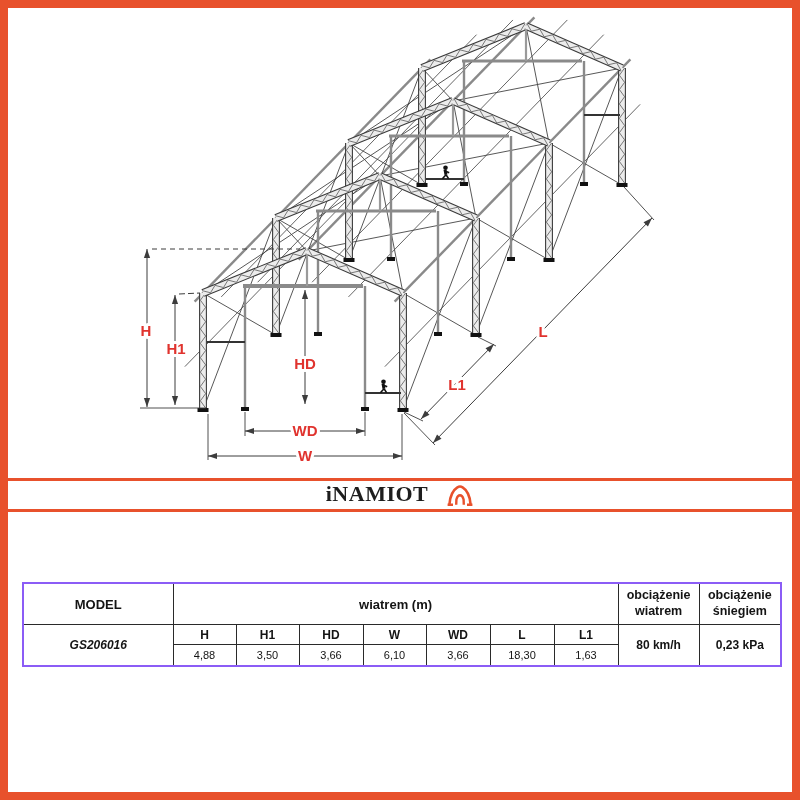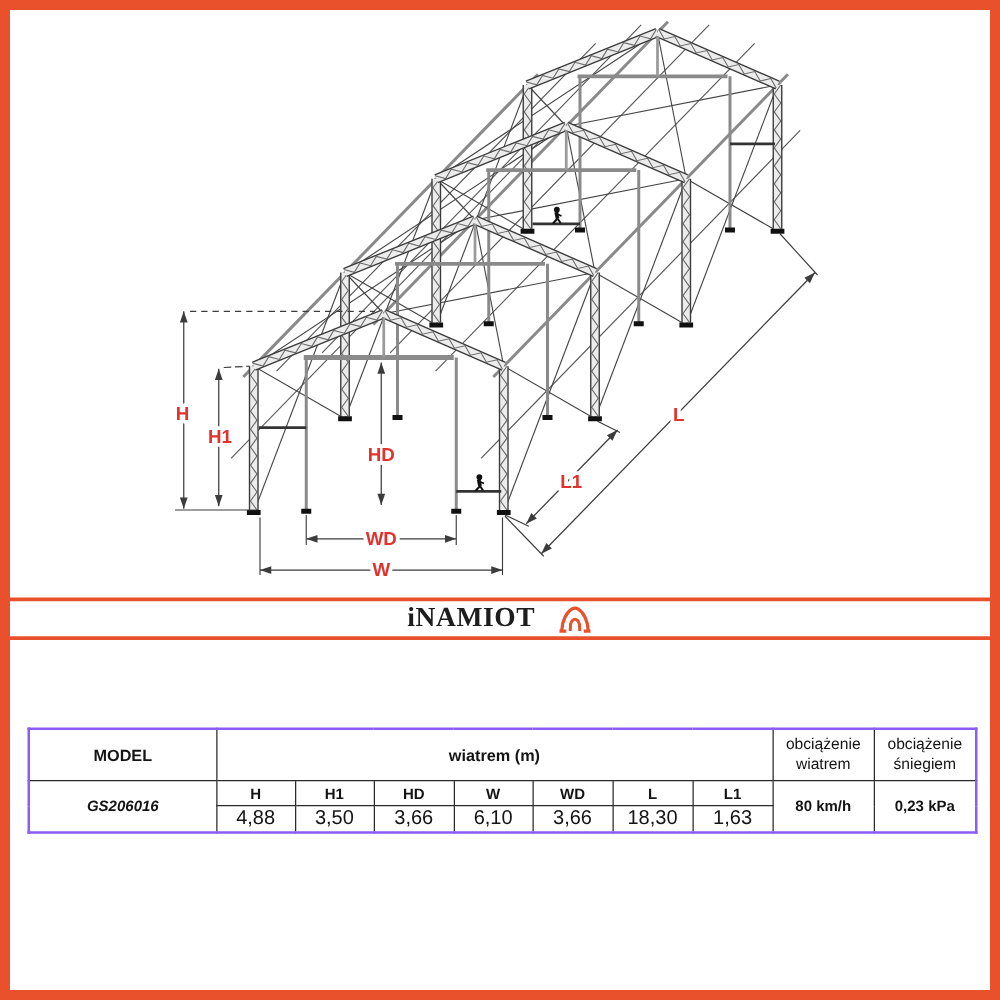--- a/index.html
+++ b/index.html
@@ -26,23 +26,23 @@
     border-collapse:collapse;table-layout:fixed;width:758px;
     font-family:"Liberation Sans",sans-serif;color:#141414;
   }
   table.spec td,table.spec th{
     border:1px solid #2a2a2a;text-align:center;vertical-align:middle;
     padding:0 2px;overflow:hidden;
   }
   table.spec{border:2px solid #8b5cf6;padding-left:22px;}
   .h-model{height:40px;font-weight:bold;font-size:13px;}
   .h-wym{font-weight:bold;font-size:13px;}
-  .h-load{font-weight:normal;font-size:12.5px;line-height:1.25;}
+  .h-load{font-weight:bold;font-size:12.5px;line-height:1.25;}
   .r-sub td{height:19px;font-weight:bold;font-size:12px;}
-  .r-val td{height:20px;font-size:16px;}
+  .r-val td{height:20px;font-size:11px;}
   .cell-model{font-weight:bold;font-size:14px;font-style:italic;}
   .cell-load{font-size:12px;font-weight:normal;}
   
   .dim-label{
     font-family:"Liberation Sans",sans-serif;font-weight:bold;font-size:15px;
     fill:#e0332e;paint-order:stroke;stroke:#ffffff;stroke-width:6px;stroke-linejoin:round;
   }
 </style>
 </head>
 <body>

